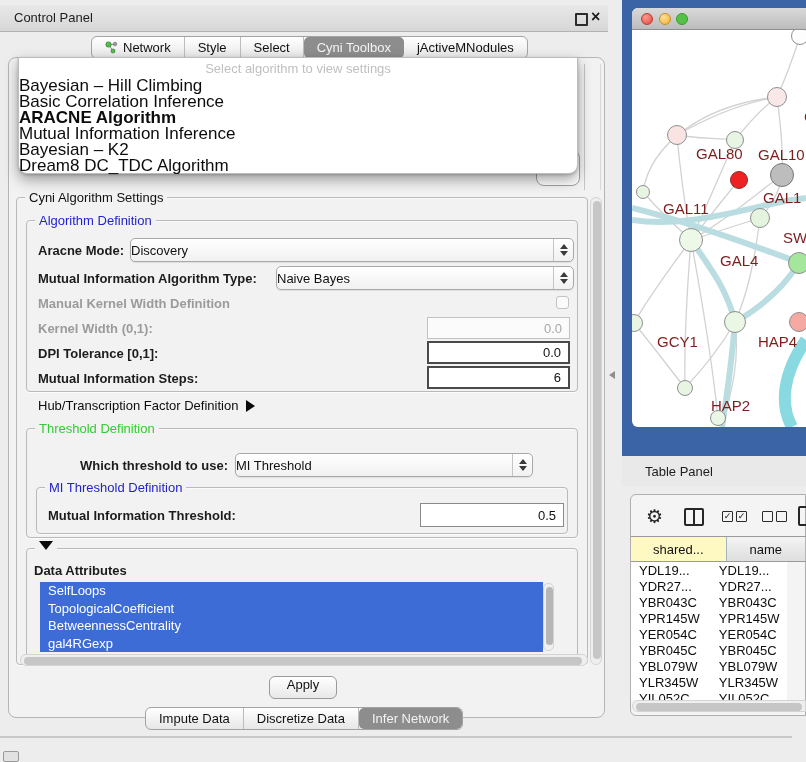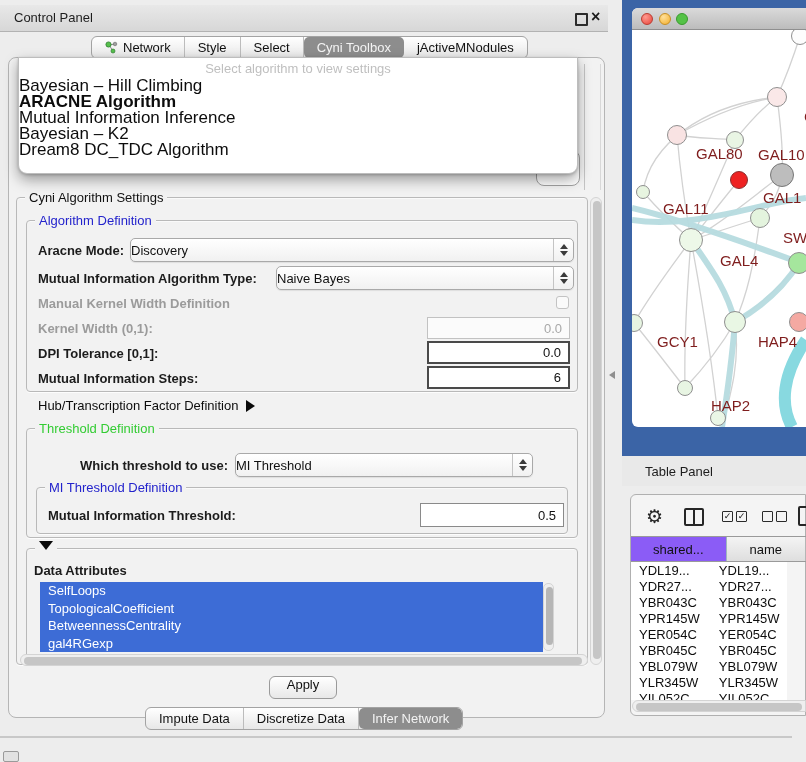--- a/index.html
+++ b/index.html
@@ -86,21 +86,21 @@
   .gear{font-size:19px;color:#262626;line-height:19px;}
   .split-icon{width:20px;height:18px;border:2px solid #262626;border-radius:2px;box-sizing:border-box;position:relative;}
   .split-icon:after{content:"";position:absolute;left:7px;top:0;bottom:0;width:2px;background:#262626;}
   .mini-box{width:11px;height:11px;border:1.5px solid #2a2a2a;border-radius:1px;box-sizing:border-box;
     font-size:9px;line-height:8px;text-align:center;color:#111;font-weight:bold;}
   .mini-box.empty{border-color:#2a2a2a;}
   .doc-icon{width:14px;height:20px;border:2px solid #262626;border-radius:2px;box-sizing:border-box;}
   .thead{display:flex;position:absolute;left:631px;top:536px;width:175px;height:26px;
     border-top:1px solid #9a9a9a;border-bottom:1px solid #9a9a9a;box-sizing:border-box;overflow:hidden;}
   .th{font-size:13px;color:#111;display:flex;align-items:center;justify-content:center;box-sizing:border-box;}
-  .th1{width:106px;background:#8b5cf6;border-right:1px solid #9fb7bd;}
+  .th1{width:106px;background:#fef9c3;border-right:1px solid #9fb7bd;}
   .th2{width:88px;background:linear-gradient(#f4f4f4,#dedede);border-right:1px solid #b5b5b5;}
   .th3{flex:1;background:#b7dde9;}
   .tbody{position:absolute;left:631px;top:562px;width:156px;height:138px;overflow:hidden;background:#fff;}
   .trow{display:flex;height:16px;align-items:center;}
   .tc{font-size:13px;color:#0d0d0d;white-space:nowrap;overflow:hidden;box-sizing:border-box;}
   .tc1{width:86px;padding-left:8px;}
   .tc2{width:72px;padding-left:4px;}
   .tc3{flex:1;padding-left:2px;}
   .divider{left:0;top:736px;width:792px;height:2px;background:#c8c8c8;}
   .corner-btn{left:3px;top:751px;width:16px;height:11px;background:#e2e2e2;border:1px solid #9a9a9a;
@@ -149,20 +149,21 @@
 
 <div class="abs frag-line" style="left:584px;top:64px;width:1px;height:126px;"></div>
 <div class="abs frag-line" style="left:600px;top:64px;width:1px;height:126px;background:#d8d8d8;"></div>
 <div class="abs frag-blue"></div>
 <div class="abs frag-white"></div>
 
 <div class="abs dropdown">
   <div class="dd-head">Select algorithm to view settings</div>
   <div id="dd-list">
       <div class="dd-item">Bayesian – Hill Climbing</div>
+      <div class="dd-item">Basic Correlation Inference</div>
       <div class="dd-item dd-bold">ARACNE Algorithm</div>
       <div class="dd-item">Mutual Information Inference</div>
       <div class="dd-item">Bayesian – K2</div>
       <div class="dd-item">Dream8 DC_TDC Algorithm</div>
     </div>
 </div>
 
 <div class="abs group" style="left:16px;top:197px;width:572px;height:468px;">
   <span class="gtitle">Cyni Algorithm Settings</span>
 </div>

